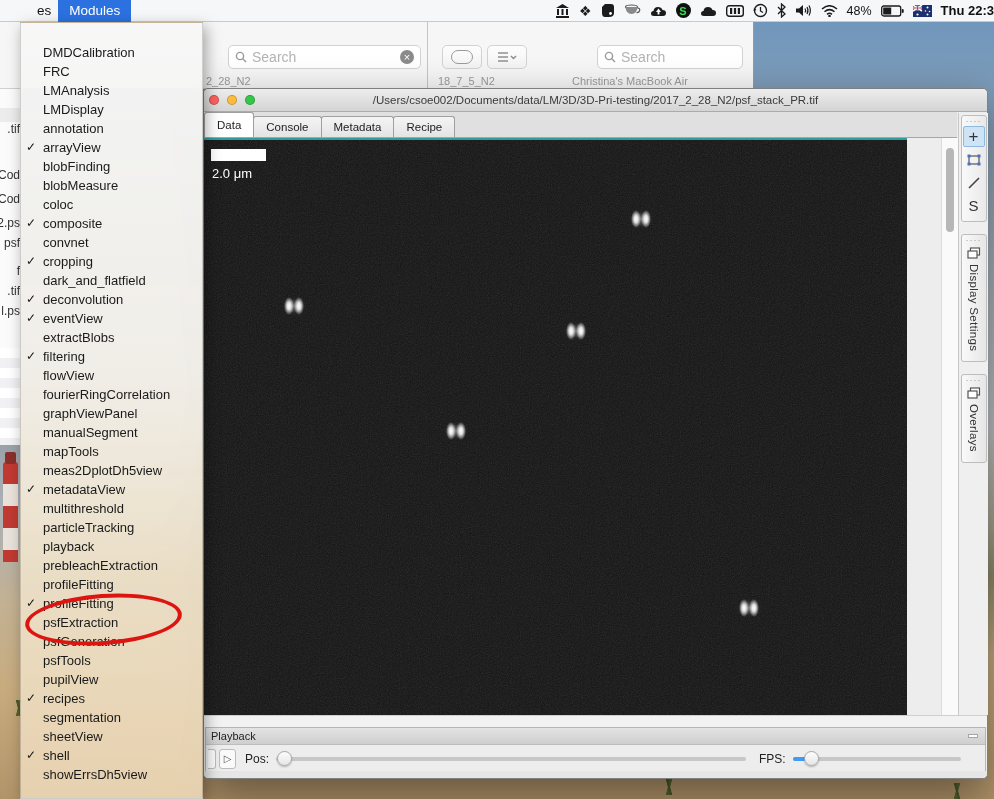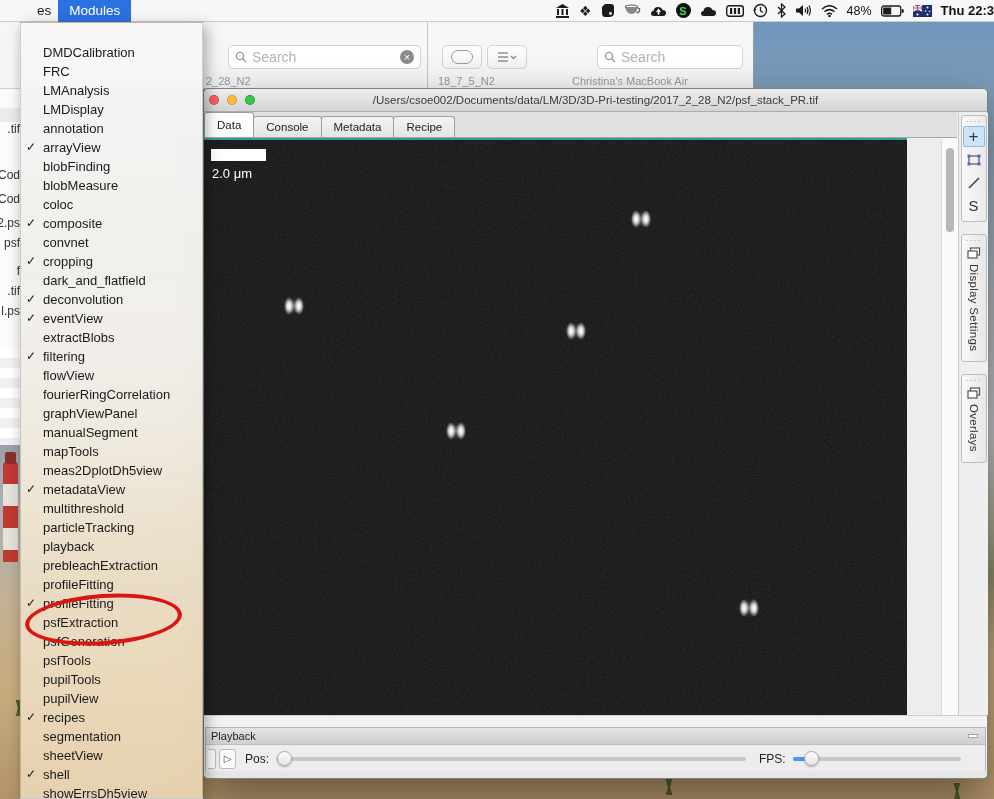--- a/index.html
+++ b/index.html
@@ -455,21 +455,20 @@
     <div class="mi checked">metadataView</div>
     <div class="mi">multithreshold</div>
     <div class="mi">particleTracking</div>
     <div class="mi">playback</div>
     <div class="mi">prebleachExtraction</div>
     <div class="mi">profileFitting</div>
     <div class="mi checked">profileFitting</div>
     <div class="mi">psfExtraction</div>
     <div class="mi">psfGeneration</div>
     <div class="mi">psfTools</div>
-    <div class="mi">pupilTools</div>
     <div class="mi">pupilView</div>
     <div class="mi checked">recipes</div>
     <div class="mi">segmentation</div>
     <div class="mi">sheetView</div>
     <div class="mi checked">shell</div>
     <div class="mi">showErrsDh5view</div>
   </div>
 <div class="abs red-oval"></div>
 
 </body></html>

